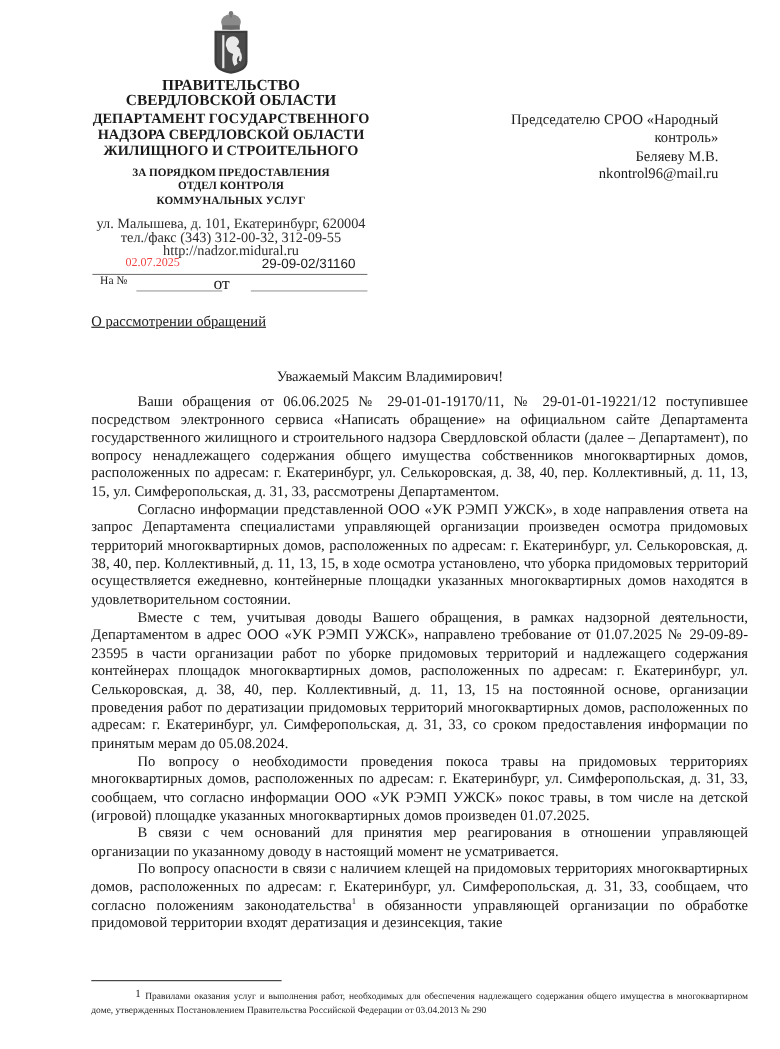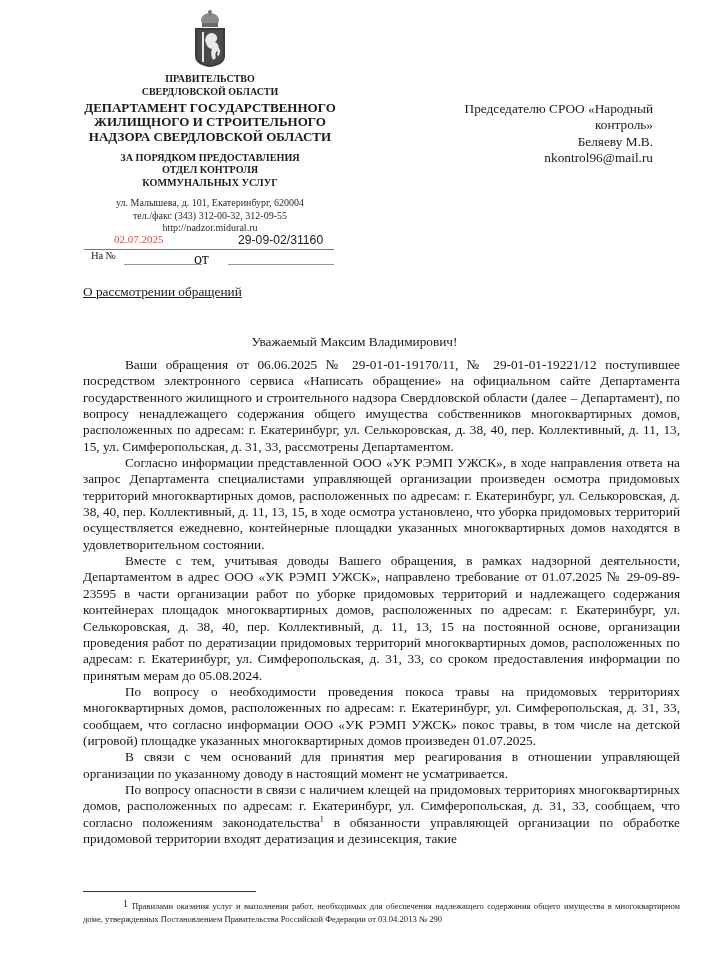--- a/index.html
+++ b/index.html
@@ -14,36 +14,36 @@
       color: #111111;
     }
 
     
     .emblem {
       position: absolute; left: 192px; top: 8px; width: 36px; height: 60px;
     }
 
     .gov-title {
       position: absolute; left: 84px; width: 252px; top: 72px;
-      text-align: center; font-weight: bold; font-size: 10px; line-height: 13px;
+      text-align: center; font-weight: bold; font-size: 14px; line-height: 13px;
       color: #1a1a1a;
     }
     .dept-title {
       position: absolute; left: 84px; width: 252px; top: 101px;
       text-align: center; font-weight: bold; font-size: 13px; line-height: 14.4px;
       color: #1a1a1a;
     }
     .sub-title {
       position: absolute; left: 84px; width: 252px; top: 152px;
       text-align: center; font-weight: bold; font-size: 10.2px; line-height: 12.4px;
       color: #1a1a1a;
     }
     .address {
       position: absolute; left: 84px; width: 252px; top: 197px;
-      text-align: center; font-size: 10px; line-height: 12.6px;
+      text-align: center; font-size: 13px; line-height: 12.6px;
       color: #2a2a2a;
     }
     .reg-date {
       position: absolute; left: 114px; top: 233px;
       font-family: Liberation Serif, serif;
       font-size: 11px; color: #ef4444;
     }
     .reg-number {
       position: absolute; left: 238px; top: 233px;
       font-family: "Liberation Sans", "DejaVu Sans", sans-serif;
@@ -124,22 +124,22 @@
   </svg>
 </div>
 
 <div class="gov-title">
   <div>ПРАВИТЕЛЬСТВО</div>
   <div>СВЕРДЛОВСКОЙ ОБЛАСТИ</div>
 </div>
 
 <div class="dept-title">
   <div>ДЕПАРТАМЕНТ ГОСУДАРСТВЕННОГО</div>
+  <div>НАДЗОРА СВЕРДЛОВСКОЙ ОБЛАСТИ</div>
   <div>ЖИЛИЩНОГО И СТРОИТЕЛЬНОГО</div>
-  <div>НАДЗОРА СВЕРДЛОВСКОЙ ОБЛАСТИ</div>
 </div>
 
 <div class="sub-title">
   <div>ЗА ПОРЯДКОМ ПРЕДОСТАВЛЕНИЯ</div>
   <div>ОТДЕЛ КОНТРОЛЯ</div>
   <div>КОММУНАЛЬНЫХ УСЛУГ</div>
 </div>
 
 <div class="address">
   <div>ул. Малышева, д. 101, Екатеринбург, 620004</div>

